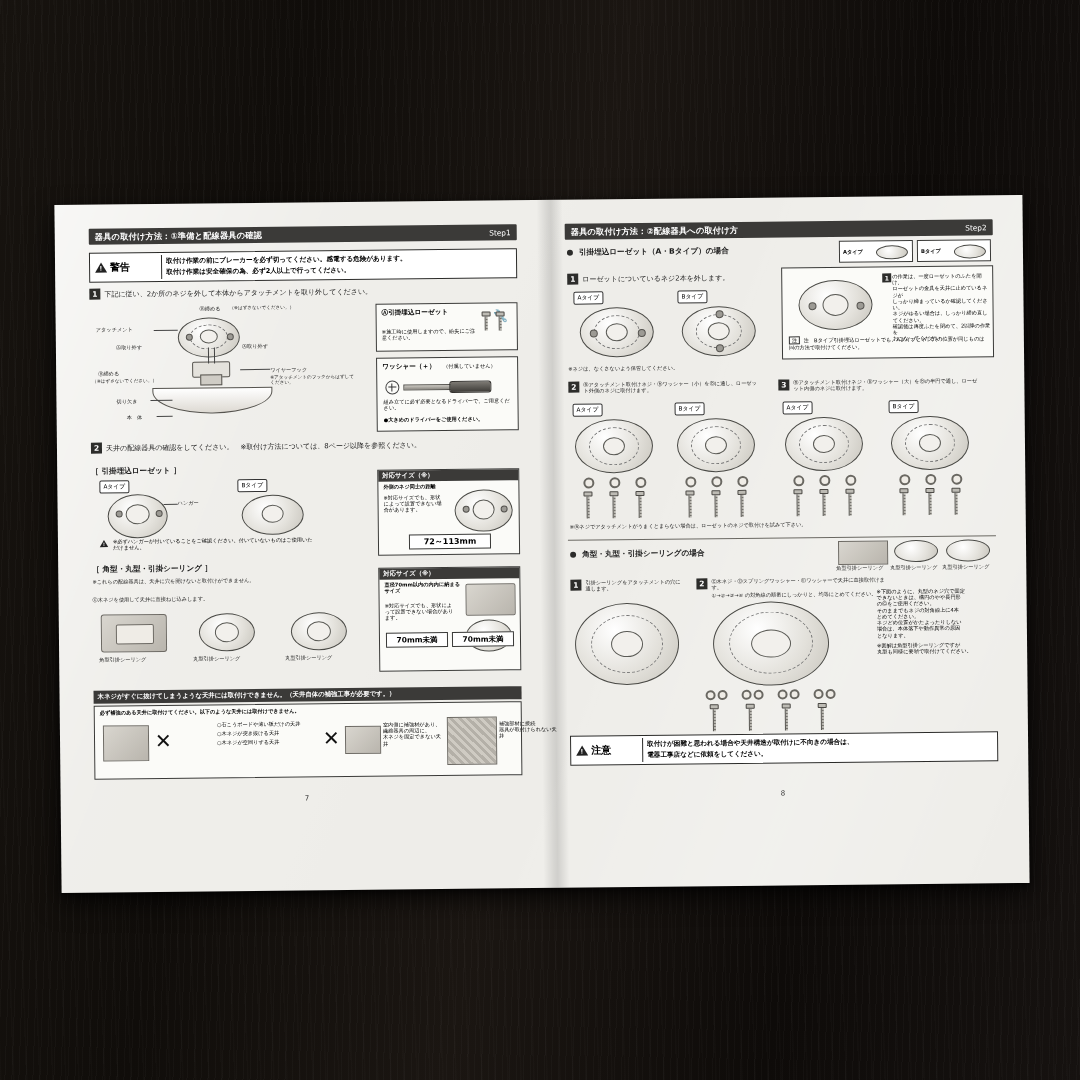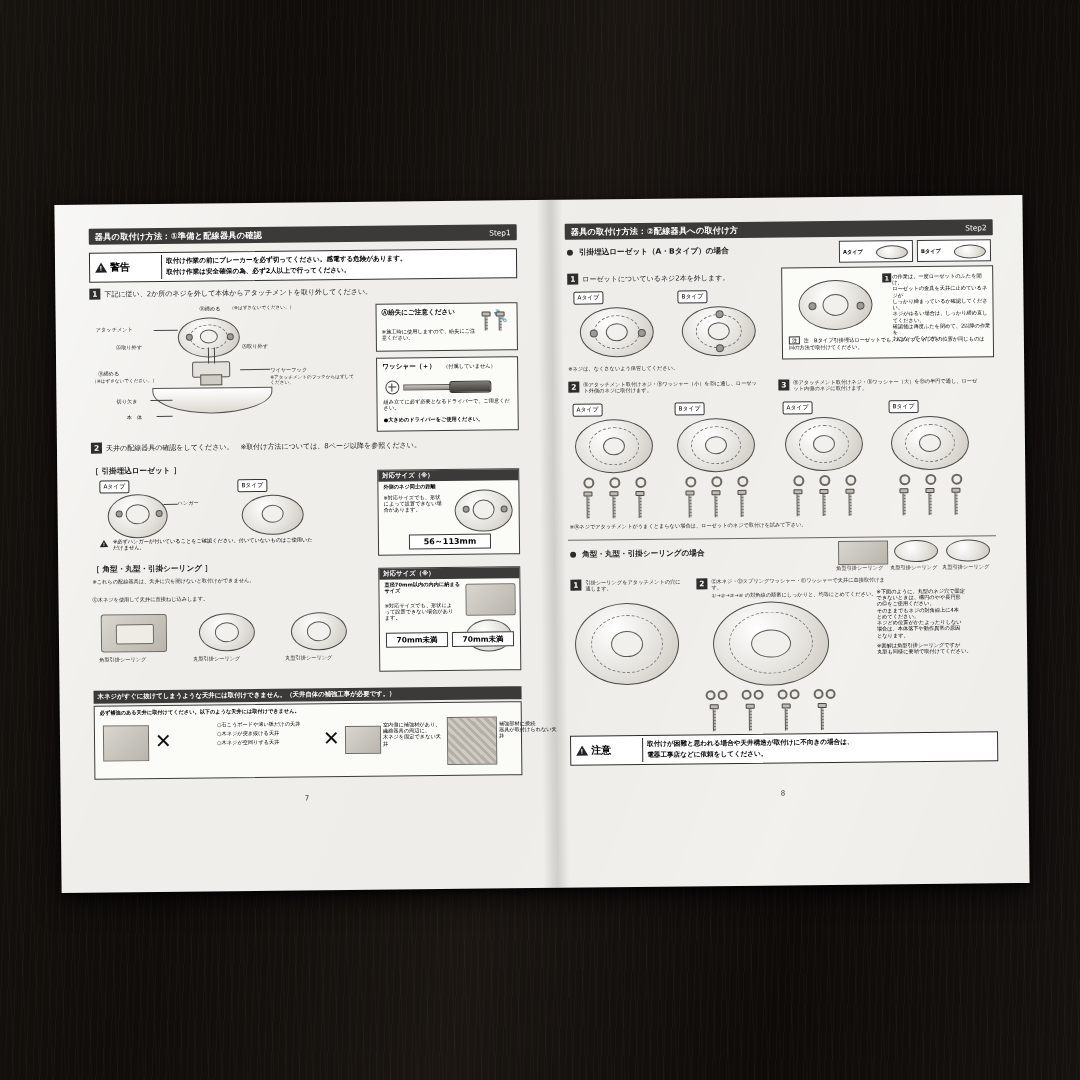--- a/index.html
+++ b/index.html
@@ -136,21 +136,21 @@
         <div class="cap" style="left:26px;top:94px;">切り欠き</div>
         <div class="cap" style="left:36px;top:110px;">本　体</div>
 
         <div class="ln" style="left:64px;top:26px;width:24px;height:.6px;"></div>
         <div class="ln" style="left:60px;top:96px;width:22px;height:.6px;"></div>
         <div class="ln" style="left:66px;top:112px;width:16px;height:.6px;"></div>
         <div class="ln" style="left:150px;top:66px;width:30px;height:.6px;"></div>
       </div>
 
       <div class="box" style="left:320px;top:102px;width:142px;height:48px;">
-        <div class="ttl" style="position:absolute;left:5px;top:4px;font-size:6.6px;">Ⓐ紛失にご注意ください</div>
+        <div class="ttl" style="position:absolute;left:5px;top:4px;font-size:6.6px;">Ⓐ引掛埋込ローゼット</div>
         <div class="xs" style="position:absolute;left:5px;top:24px;width:96px;">※施工時に使用しますので、紛失にご注意ください。</div>
         <span style="position:absolute;right:8px;top:6px;font-size:12px;color:#6a6862;">🔧</span>
         <div class="screw" style="right:26px;top:8px;">
           <div class="head"></div>
             <div class="shaft" style="height:14px;"></div>
         </div>
         <div class="screw" style="right:12px;top:8px;">
           <div class="head"></div>
             <div class="shaft" style="height:14px;"></div>
         </div>
@@ -194,21 +194,21 @@
 
       <div class="box" style="left:320px;top:268px;width:142px;height:86px;">
         <div class="darkbar" style="left:0;top:0;width:100%;height:11px;">対応サイズ（※）</div>
         <div class="xs b" style="position:absolute;left:5px;top:13px;">外側のネジ同士の距離</div>
         <div class="xs" style="position:absolute;left:5px;top:24px;width:62px;">※対応サイズでも、形状によって設置できない場合があります。</div>
         <div class="rose" style="left:76px;top:20px;width:58px;height:42px;"></div>
         <div class="rose2" style="left:94px;top:30px;width:22px;height:20px;"></div>
         <div class="screwhole" style="left:84px;top:36px;width:5px;height:5px;"></div>
         <div class="screwhole" style="left:122px;top:36px;width:5px;height:5px;"></div>
         <div class="box" style="left:30px;top:64px;width:82px;height:15px;background:#fff;">
-          <div style="text-align:center;font-size:8px;font-weight:bold;line-height:13px;">56～113mm</div>
+          <div style="text-align:center;font-size:8px;font-weight:bold;line-height:13px;">72～113mm</div>
         </div>
       </div>
 
       <div class="inner ttl" style="left:34px;top:360px;">［ 角型・丸型・引掛シーリング ］</div>
       <div class="inner xs" style="left:34px;top:374px;width:270px;">※これらの配線器具は、天井に穴を開けないと取付けができません。</div>
       <div class="inner xs" style="left:34px;top:392px;width:270px;">Ⓒ木ネジを使用して天井に直接ねじ込みします。</div>
 
       <div style="position:absolute;left:36px;top:404px;width:276px;height:66px;">
         <div class="photo" style="left:6px;top:6px;width:64px;height:36px;border-radius:3px;">
           <div style="position:absolute;left:14px;top:9px;width:36px;height:18px;background:#efece6;border:1px solid #6d6a64;border-radius:2px;"></div>

